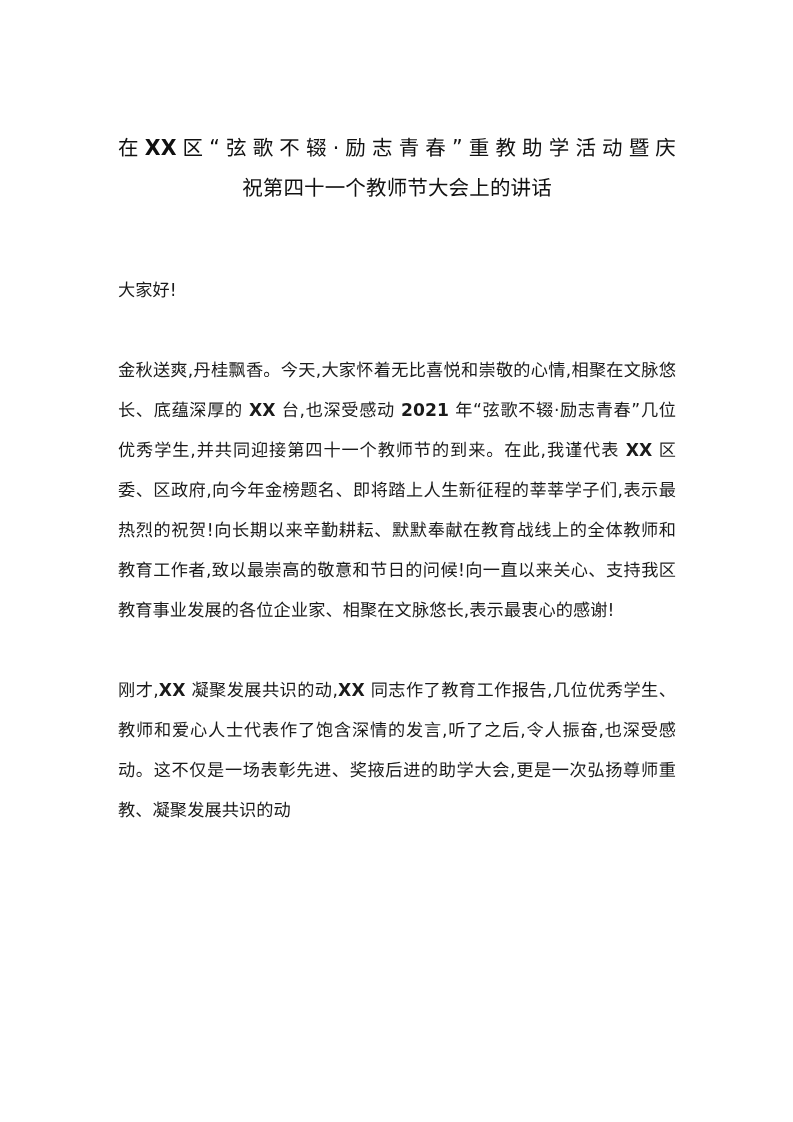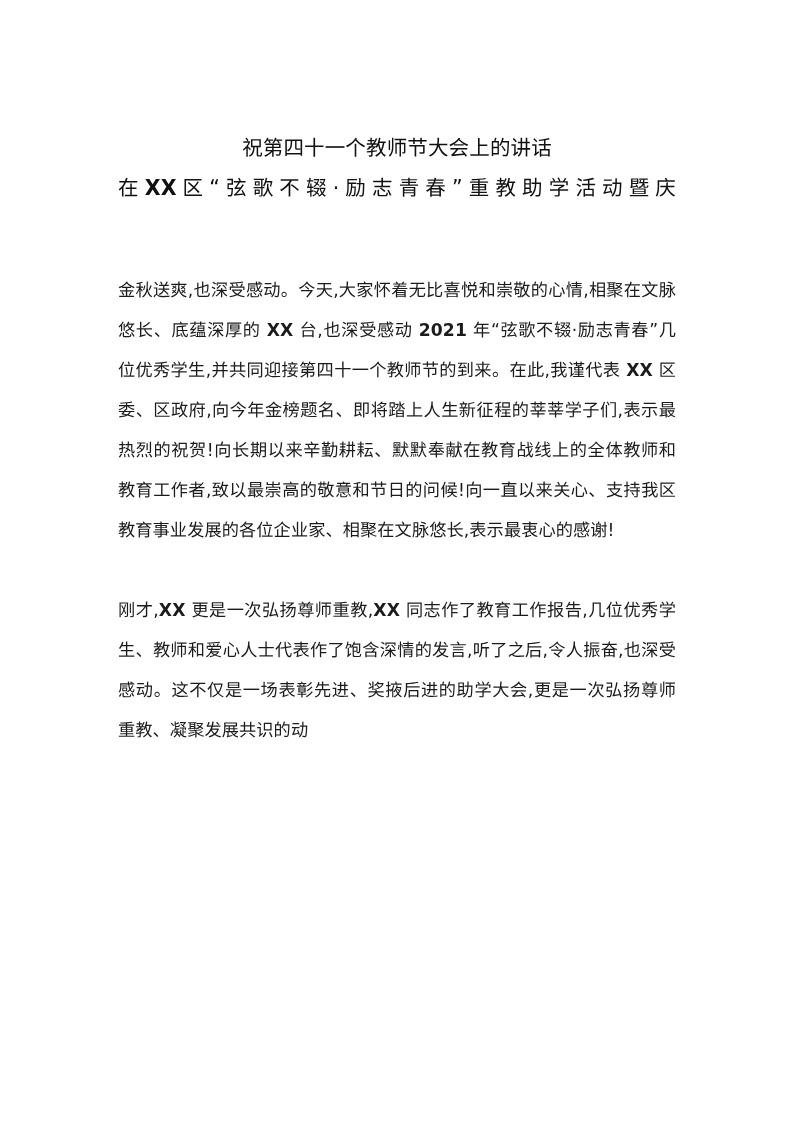--- a/index.html
+++ b/index.html
@@ -77,27 +77,28 @@
     margin-bottom: 0;
   }
 </style>
 </head>
 <body>
 
 <div class="page">
   <div class="content">
 
     <h1 class="doc-title">
+      <span class="title-line title-line-1"><span>在</span><b>XX</b><span>区“弦歌不辍·励志青春”重教助学活动暨庆</span></span>
       <span class="title-line title-line-2">祝第四十一个教师节大会上的讲话</span>
-      <span class="title-line title-line-1"><span>在</span><b>XX</b><span>区“弦歌不辍·励志青春”重教助学活动暨庆</span></span>
     </h1>
 
     <div class="body-block">
 
 
+      <p class="para short">大家好!</p>
 
-      <p class="para"><span>金秋送爽,也深受感动。今天,大家怀着无比喜悦和崇敬的心情,相聚在文脉悠长、底蕴深厚的 </span><b>XX</b><span> 台,也深受感动 </span><b>2021</b><span> 年“弦歌不辍·励志青春”几位优秀学生,并共同迎接第四十一个教师节的到来。在此,我谨代表 </span><b>XX</b><span> 区委、区政府,向今年金榜题名、即将踏上人生新征程的莘莘学子们,表示最热烈的祝贺!向长期以来辛勤耕耘、默默奉献在教育战线上的全体教师和教育工作者,致以最崇高的敬意和节日的问候!向一直以来关心、支持我区教育事业发展的各位企业家、相聚在文脉悠长,表示最衷心的感谢!</span></p>
+      <p class="para"><span>金秋送爽,丹桂飘香。今天,大家怀着无比喜悦和崇敬的心情,相聚在文脉悠长、底蕴深厚的 </span><b>XX</b><span> 台,也深受感动 </span><b>2021</b><span> 年“弦歌不辍·励志青春”几位优秀学生,并共同迎接第四十一个教师节的到来。在此,我谨代表 </span><b>XX</b><span> 区委、区政府,向今年金榜题名、即将踏上人生新征程的莘莘学子们,表示最热烈的祝贺!向长期以来辛勤耕耘、默默奉献在教育战线上的全体教师和教育工作者,致以最崇高的敬意和节日的问候!向一直以来关心、支持我区教育事业发展的各位企业家、相聚在文脉悠长,表示最衷心的感谢!</span></p>
 
-      <p class="para para-clip"><span>刚才,</span><b>XX</b><span> 更是一次弘扬尊师重教,</span><b>XX</b><span> 同志作了教育工作报告,几位优秀学生、教师和爱心人士代表作了饱含深情的发言,听了之后,令人振奋,也深受感动。这不仅是一场表彰先进、奖掖后进的助学大会,更是一次弘扬尊师重教、凝聚发展共识的动</span></p>
+      <p class="para para-clip"><span>刚才,</span><b>XX</b><span> 凝聚发展共识的动,</span><b>XX</b><span> 同志作了教育工作报告,几位优秀学生、教师和爱心人士代表作了饱含深情的发言,听了之后,令人振奋,也深受感动。这不仅是一场表彰先进、奖掖后进的助学大会,更是一次弘扬尊师重教、凝聚发展共识的动</span></p>
 
     </div>
   </div>
 </div>
 
 </body></html>

